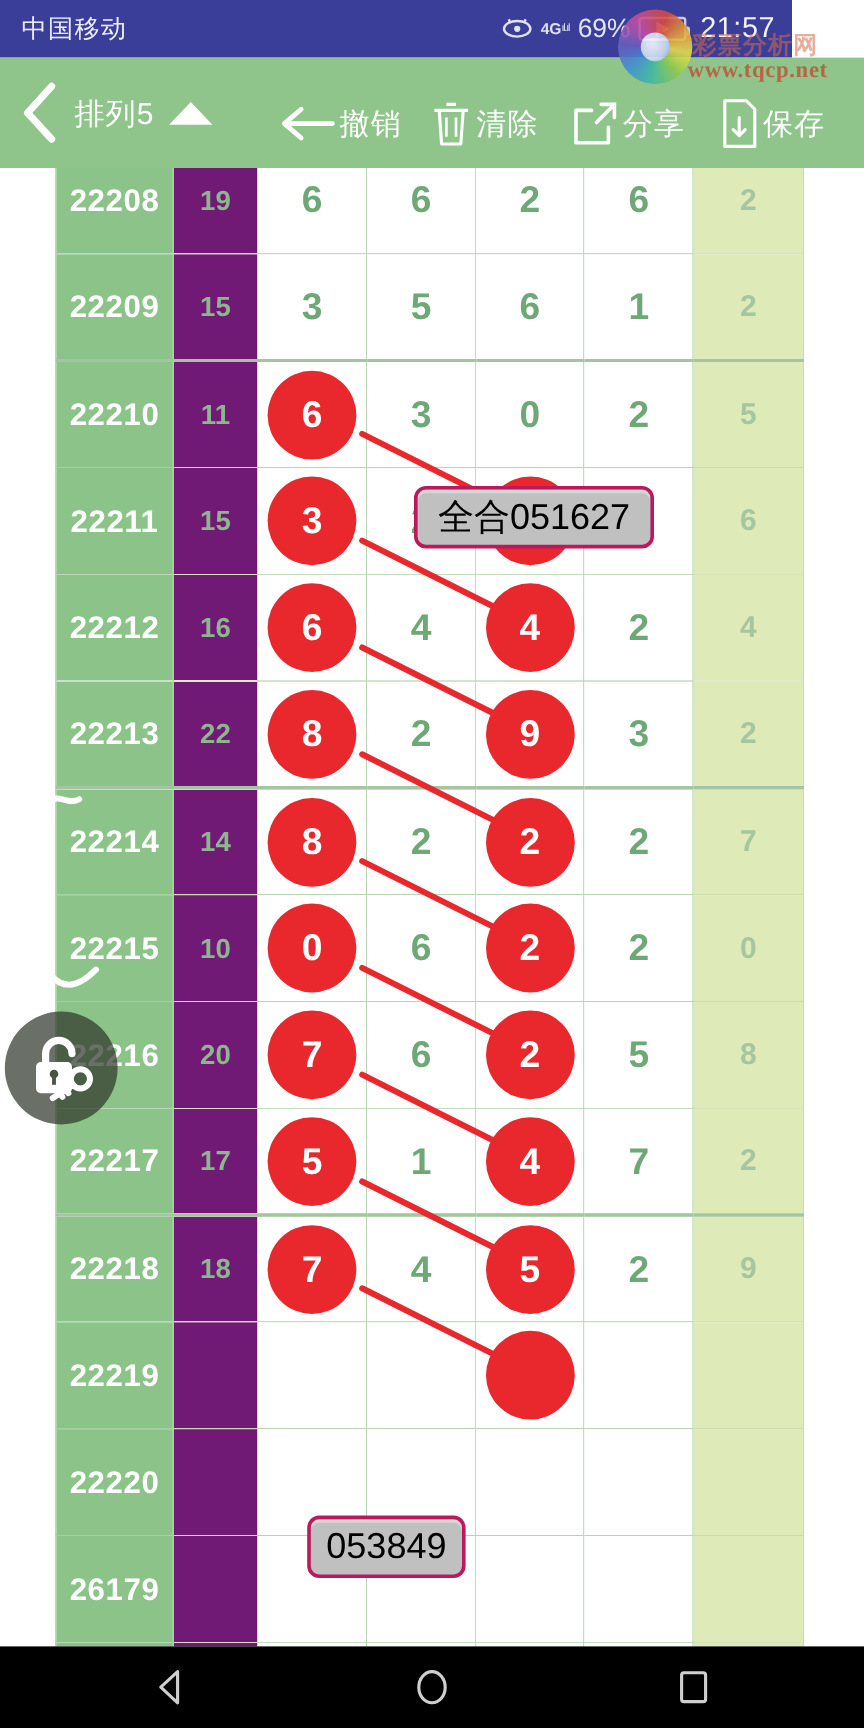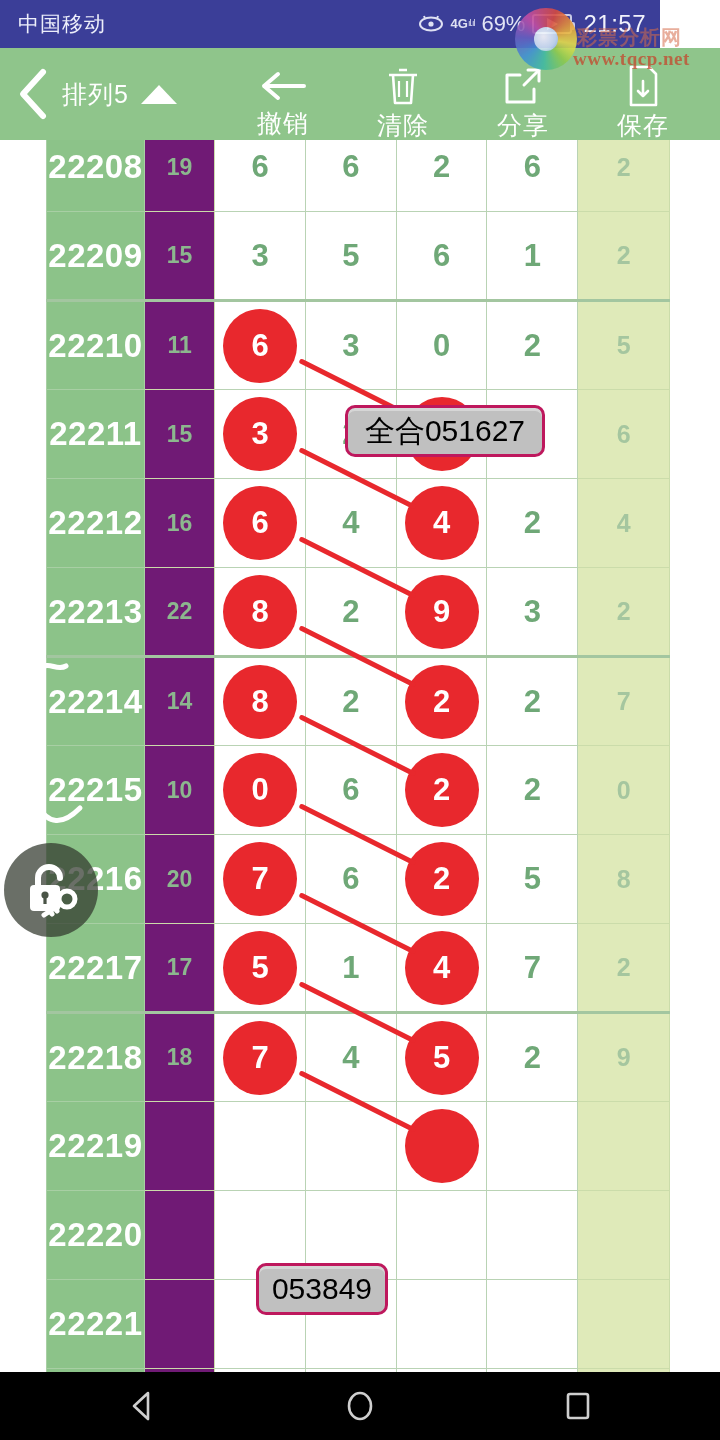--- a/index.html
+++ b/index.html
@@ -98,21 +98,21 @@
   .caret-up{
     width:0;height:0;
     border-left:18px solid transparent;border-right:18px solid transparent;
     border-bottom:19px solid #ffffff;
   }
   .tool-items{
     display:flex; align-items:flex-start; margin-left:46px; gap:0;
   }
   .tool{
     width:120px; height:92px;
-    display:flex; flex-direction:column; align-items:center; justify-content:center;
+    display:flex; flex-direction:row; align-items:center; justify-content:center;
     gap:2px; padding-top:18px;
   }
   .tool .ic{ height:42px; display:flex; align-items:center; justify-content:center;}
   .tool .lb{ font-size:25px; color:#ffffff; letter-spacing:1px;}
 
   
   .sheet{
     position:absolute; left:0; top:140px; width:720px; height:1232px;
     background:#ffffff; overflow:hidden;
   }
@@ -127,21 +127,21 @@
     text-align:center; vertical-align:middle;
     font-size:31px; font-weight:bold;
     color:#6fa877;
     background:#ffffff;
     padding:0;
     position:relative;
   }
   .grid td.issue{
     width:96px;
     background:#8cc389; color:#ffffff;
-    font-size:33px; letter-spacing:.5px;
+    font-size:26px; letter-spacing:.5px;
     border-color:#a8cfa4;
   }
   .grid td.sum{
     width:69px;
     background:#701a75; color:#8cb78e;
     font-size:23px;
     border-color:#cbdcaa;
   }
   .grid td.num{ width:89px; }
   .grid td.tail{
@@ -443,21 +443,21 @@
           <tr>
             <td class="issue">22220</td>
             <td class="sum"></td>
             <td class="num"></td>
             <td class="num"></td>
             <td class="num"></td>
             <td class="num"></td>
             <td class="tail"></td>
           </tr>
           <tr>
-            <td class="issue">22221</td>
+            <td class="issue">26179</td>
             <td class="sum"></td>
             <td class="num"></td>
             <td class="num"></td>
             <td class="num"></td>
             <td class="num"></td>
             <td class="tail"></td>
           </tr>
           <tr>
             <td class="issue"></td>
             <td class="sum"></td>

